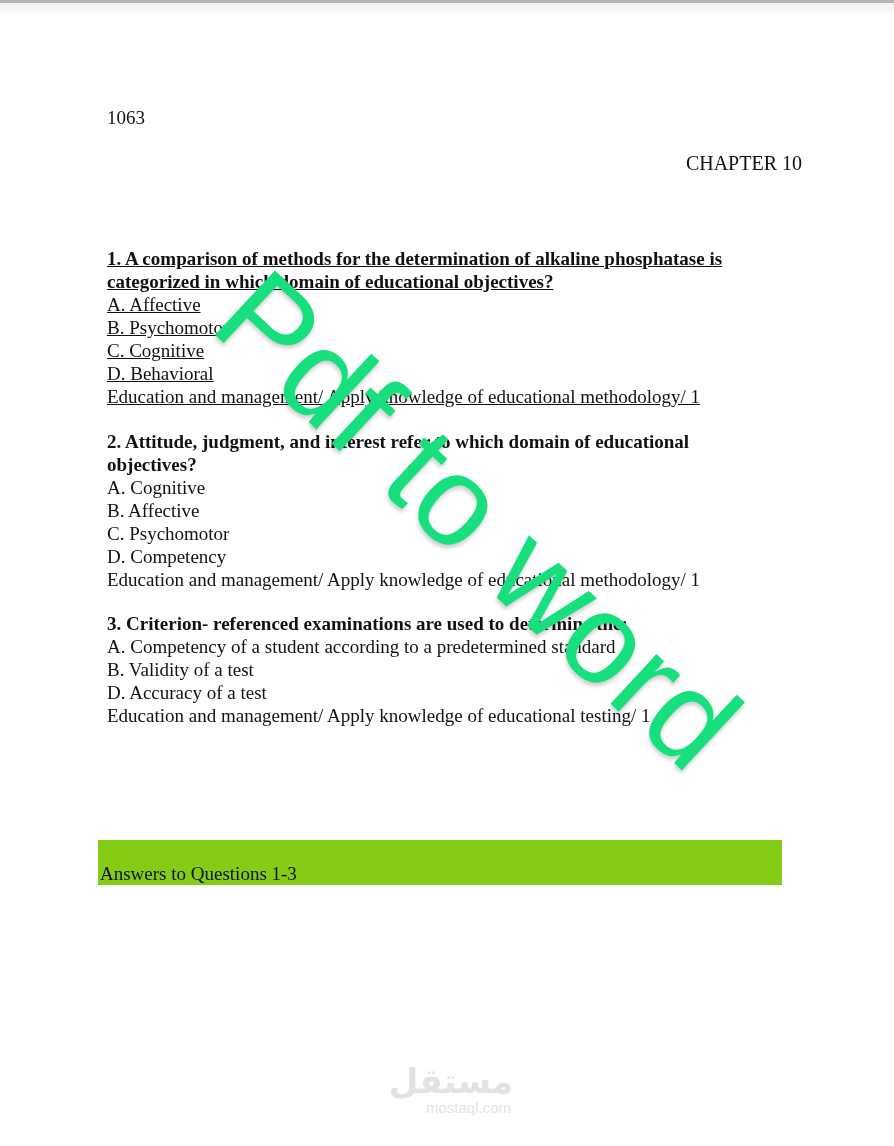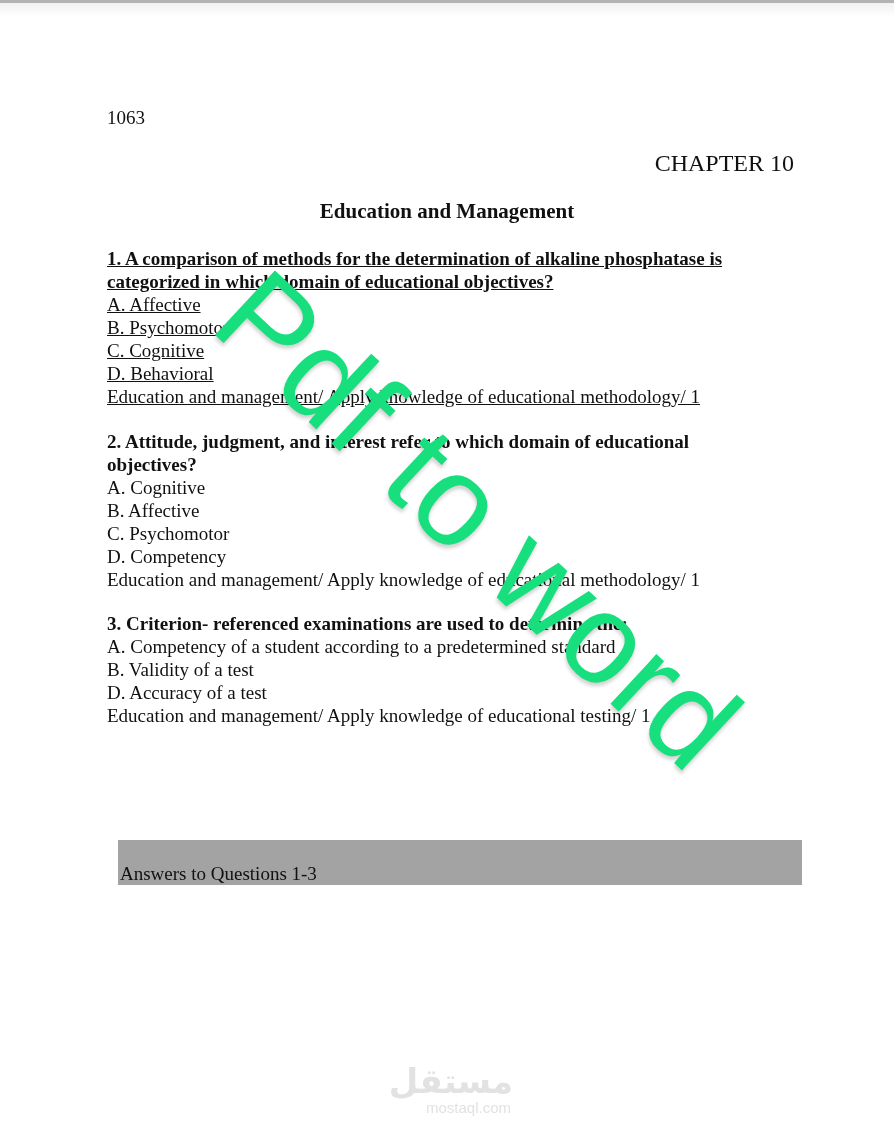--- a/index.html
+++ b/index.html
@@ -37,23 +37,23 @@
     }
     .page-number {
       position: absolute;
       left: 107px;
       top: 106px;
       font-size: 19px;
       line-height: 24px;
     }
     .chapter {
       position: absolute;
-      right: 100px;
+      right: 92px;
       top: 151px;
-      font-size: 24px;
+      font-size: 20px;
       line-height: 24px;
     }
     .title {
       position: absolute;
       left: 0;
       width: 894px;
       top: 197px;
       text-align: center;
       font-size: 21px;
       font-weight: bold;
@@ -67,25 +67,25 @@
       line-height: 23px;
     }
     .q-stem {
       font-weight: bold;
     }
     .q-line {
       white-space: nowrap;
     }
     .answers-bar {
       position: absolute;
-      left: 118px;
+      left: 98px;
       top: 840px;
       width: 684px;
       height: 45px;
-      background: #a3a3a3;
+      background: #84cc16;
     }
     .answers-label {
       position: absolute;
       left: 2px;
       bottom: 0px;
       font-size: 19px;
       line-height: 23px;
     }
     .wm-green {
       position: absolute;
@@ -127,21 +127,20 @@
 </head>
 <body>
 
 <div class="top-bar"></div>
 <div class="top-shade"></div>
 
 <div class="page">
 
   <div class="page-number">1063</div>
   <div class="chapter">CHAPTER 10</div>
-  <div class="title">Education and Management</div>
 
   <div class="question" style="top:247px;text-decoration:underline;">
     <div class="q-stem">
       <div class="q-line">1. A comparison of methods for the determination of alkaline phosphatase is</div>
       <div class="q-line">categorized in which domain of educational objectives?</div>
     </div>
     <div class="q-line">A. Affective</div>
     <div class="q-line">B. Psychomotor</div>
     <div class="q-line">C. Cognitive</div>
     <div class="q-line">D. Behavioral</div>

